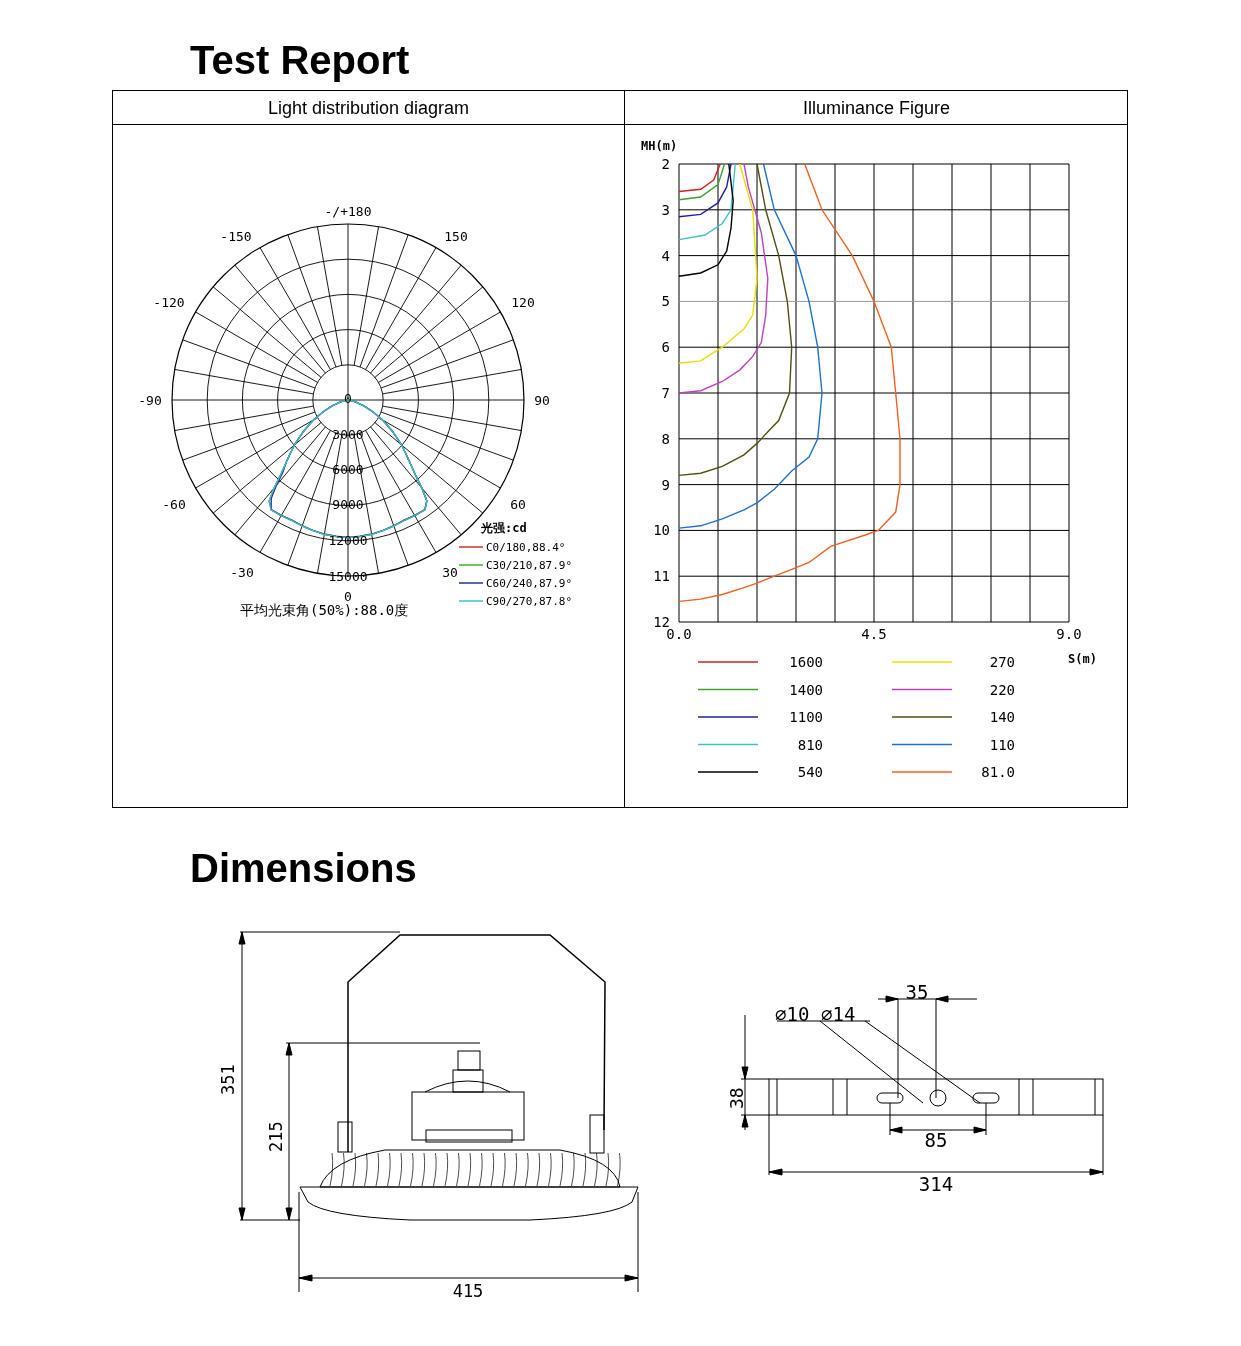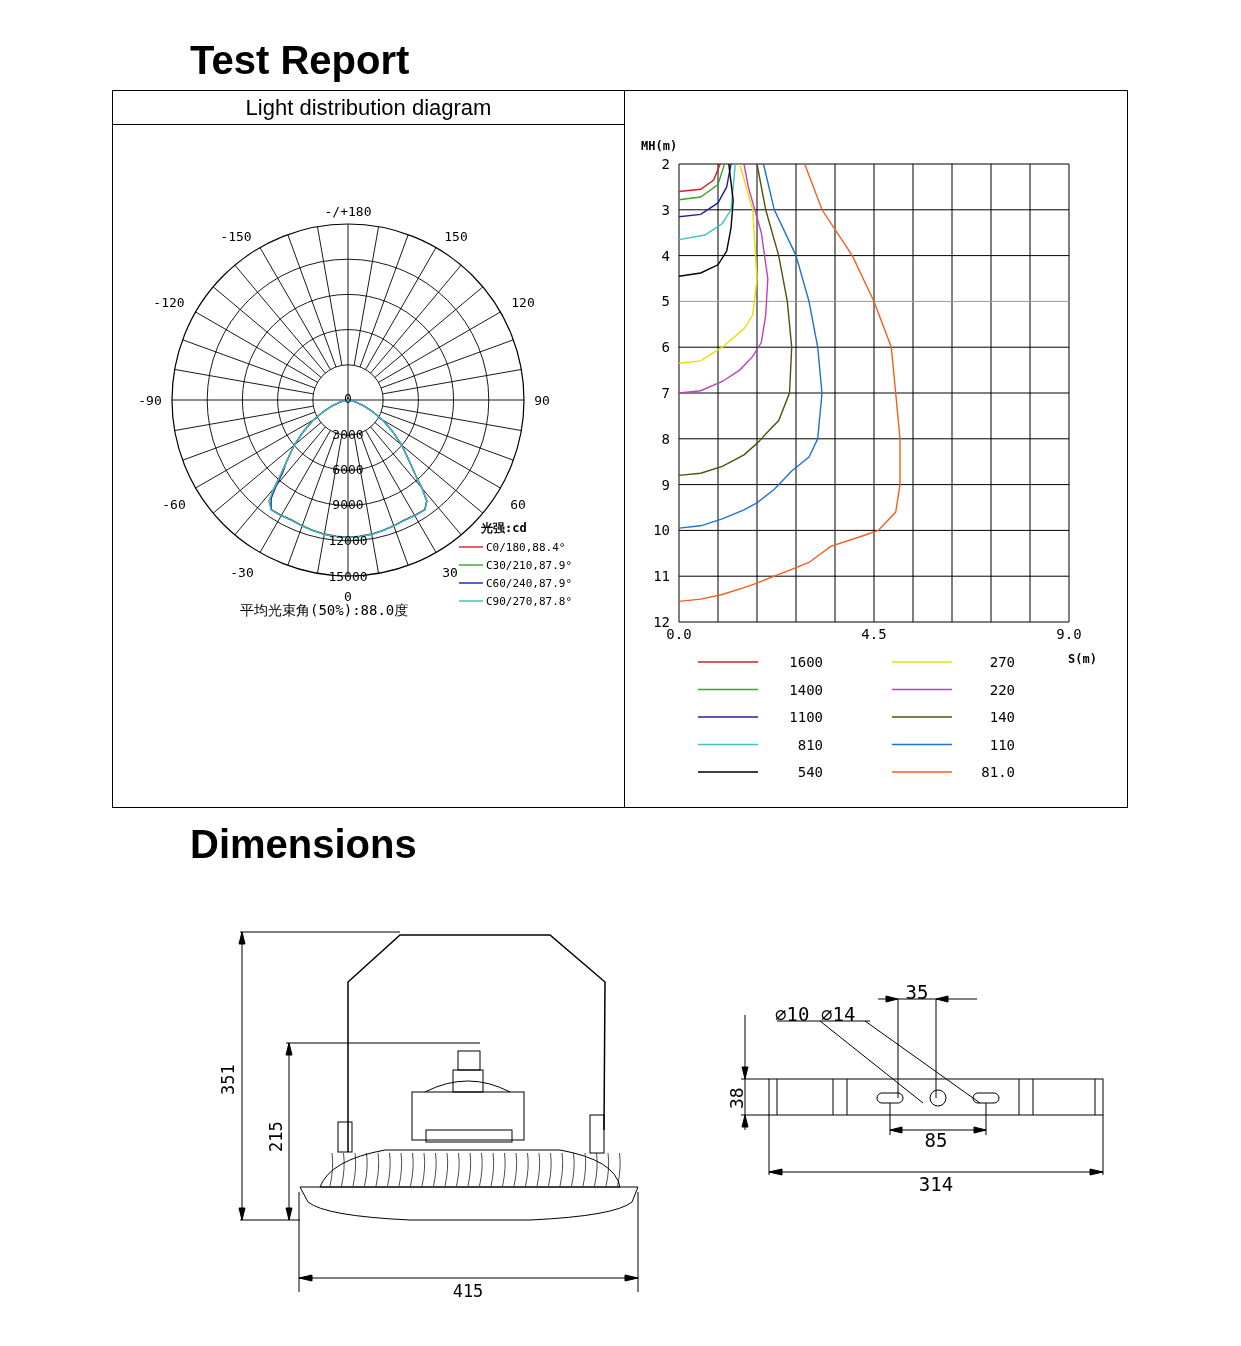--- a/index.html
+++ b/index.html
@@ -1,32 +1,33 @@
 <!DOCTYPE html>
 <html><head>
 <meta charset="utf-8">
 <style>
   html, body { margin:0; padding:0; background:#fff; }
   body { width:1241px; height:1346px; position:relative; font-family:"Liberation Sans", sans-serif; color:#000; overflow:hidden; }
   .h1 { position:absolute; font-weight:bold; font-size:40px; letter-spacing:0px; }
   #title-test { left:190px; top:38px; }
-  #title-dim { left:190px; top:822px; }
+  #title-dim { left:190px; top:846px; }
   .table { position:absolute; left:112px; top:90px; width:1016px; height:718px; border:1px solid #000; box-sizing:border-box; }
-  .hdr { position:absolute; top:0; height:34px; border-bottom:1px solid #000; font-size:22px; text-align:center; line-height:34px; box-sizing:border-box; }
+  .hdr { position:absolute; top:0; height:34px; border-bottom:1px solid #000; font-size:18px; text-align:center; line-height:34px; box-sizing:border-box; }
   .vdiv { position:absolute; left:511px; top:0; width:1px; height:100%; background:#000; }
   svg text { font-family:"DejaVu Sans Mono", monospace; }
   .abs { position:absolute; }
 </style>
 </head>
 <body>
 
 <div class="h1" id="title-test">Test Report</div>
 
 <div class="table">
   <div class="hdr" style="left:0; width:511px;">Light distribution diagram</div>
+  <div class="hdr" style="left:512px; width:503px;">Illuminance Figure</div>
   <div class="vdiv"></div>
 </div>
 
 <svg class="abs" style="left:113px; top:125px;" width="510" height="682">
   <g id="polar-grid">
       <circle cx="235" cy="275" r="176" fill="none" stroke="#000" stroke-width="1.2"></circle>
       <circle cx="235" cy="275" r="35.2" fill="none" stroke="#000" stroke-width="0.9"></circle>
       <circle cx="235" cy="275" r="70.4" fill="none" stroke="#000" stroke-width="0.9"></circle>
       <circle cx="235" cy="275" r="105.60000000000001" fill="none" stroke="#000" stroke-width="0.9"></circle>
       <circle cx="235" cy="275" r="140.8" fill="none" stroke="#000" stroke-width="0.9"></circle>

